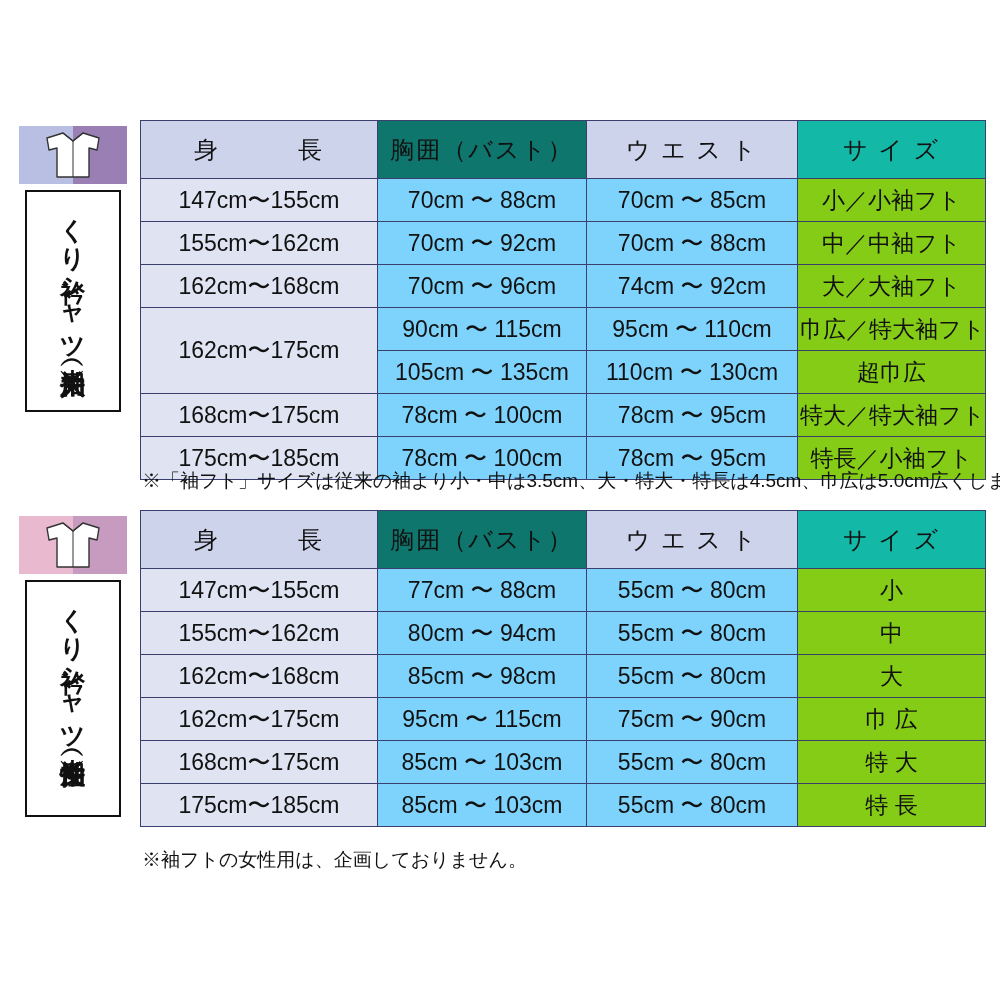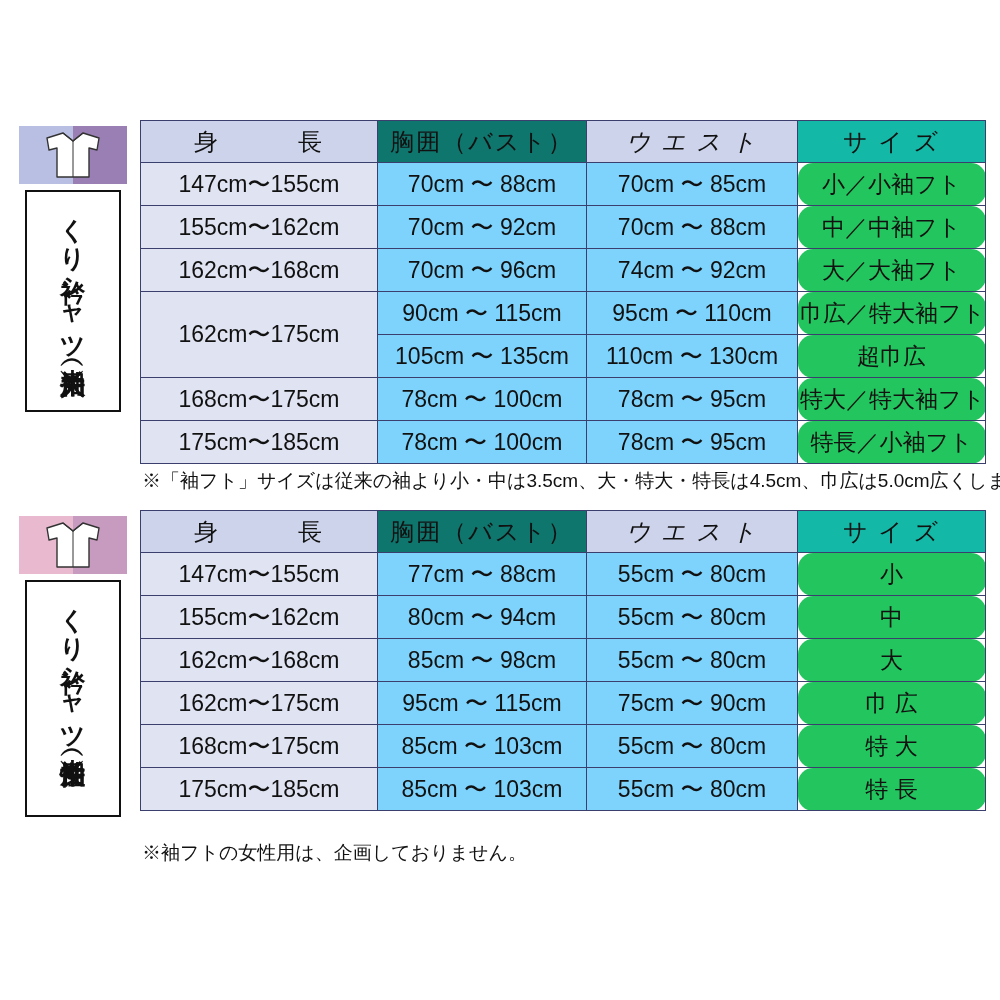--- a/index.html
+++ b/index.html
@@ -109,42 +109,42 @@
   }
   col.c1 { width: 237px; }
   col.c2 { width: 209px; }
   col.c3 { width: 211px; }
   col.c4 { width: 188px; }
 
   
   table.size-table thead th {
     font-size: 24px;
     letter-spacing: 2px;
-    height: 42px;
+    height: 58px;
   }
   .hdr-1 { background: #cdd3ea; }
   .hdr-2 { background: #0f766e; }
-  .hdr-3 { background: #cdd3ea; font-style: italic; }
+  .hdr-3 { background: #cdd3ea; }
   .hdr-4 { background: #14b8a6; }
 
   
   .t-blue   { background: #dfe3f2; }
   .t-blue2  { background: #7dd3fc; }
-  .t-pink   { background: #22c55e; border-radius: 15px; }
+  .t-pink   { background: #84cc16; }
 
   .note {
     position: absolute;
     left: 142px;
     font-size: 19px;
     letter-spacing: 0px;
     color: #111;
     white-space: nowrap;
   }
   .note-adult { top: 348px; }
-  .note-women { top: 330px; }
+  .note-women { top: 337px; }
 
   .hdr-spaced { letter-spacing: 14px; }
 </style>
 </head>
 <body>
 
 <div class="page">
 
   <div class="section adult">
 

